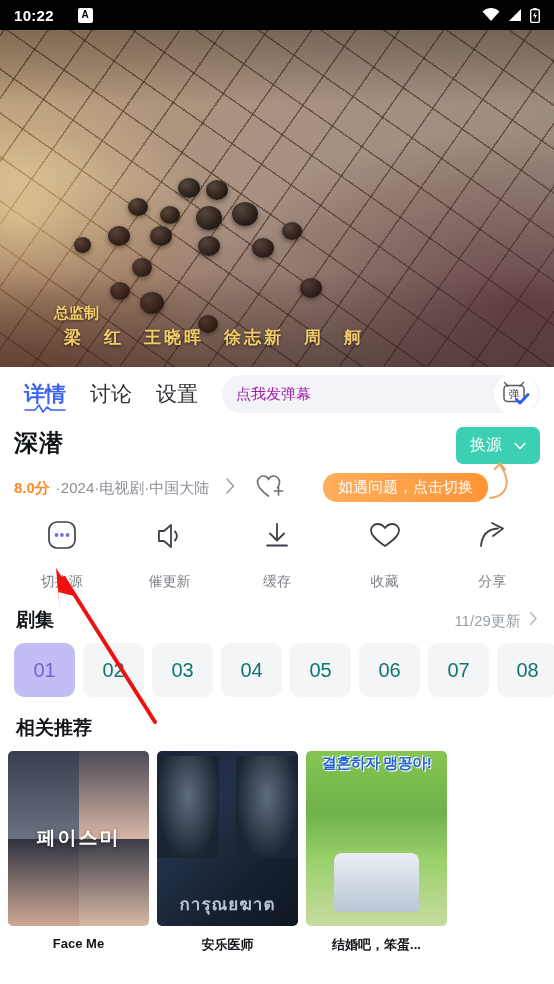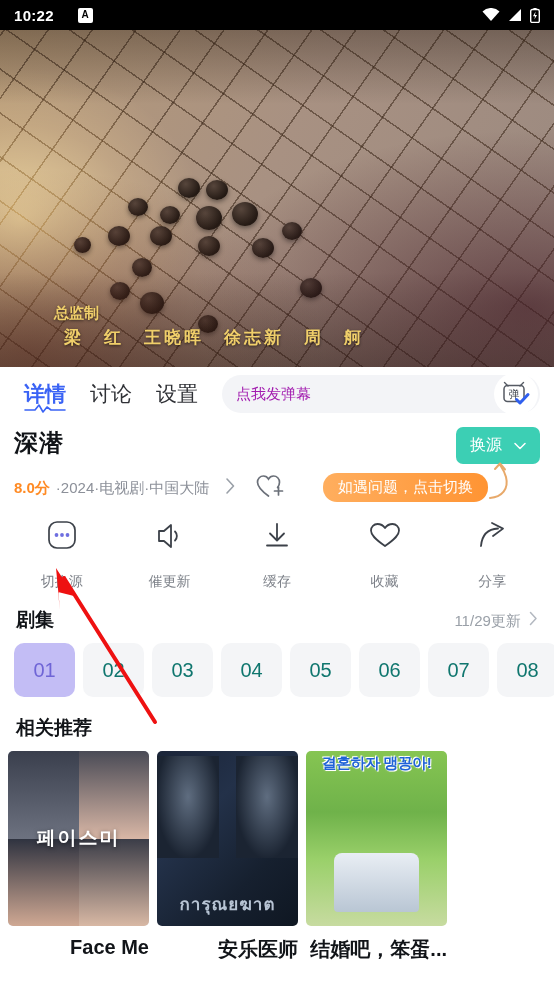--- a/index.html
+++ b/index.html
@@ -123,22 +123,22 @@
     display:flex; align-items:center; justify-content:center;
     font-size:20px; color:#0f766e; flex:0 0 auto;
   }
   .ep.active{ background:#c3bdf5; color:#6f65d6; }
 
   
   .rec-title{ font-size:19px; font-weight:700; color:#111418; padding:18px 16px 0; }
   .rec-row{ display:flex; gap:8px; padding:10px 8px 0; }
   .rec-card{ flex:0 0 141px; }
   .poster{ width:141px; height:175px; border-radius:5px; overflow:hidden; position:relative; }
-  .rec-name{ font-size:20px; font-weight:700; color:#111418; margin-top:10px;
-    text-align:right; white-space:nowrap; overflow:hidden; text-overflow:ellipsis; }
+  .rec-name{ font-size:13px; font-weight:700; color:#111418; margin-top:10px;
+    text-align:center; white-space:nowrap; overflow:hidden; text-overflow:ellipsis; }
 
   
   .p1{ background:linear-gradient(160deg,#dfe8f2,#cfd9e8 45%,#e6eef6); }
   .p1 .q{ position:absolute;width:50%;height:50%; }
   .p1 .q1{left:0;top:0;background:linear-gradient(180deg,#3a3f4d,#6d7280);}
   .p1 .q2{right:0;top:0;background:linear-gradient(180deg,#4a4b56,#d9b7a6);}
   .p1 .q3{left:0;bottom:0;background:linear-gradient(180deg,#2f3340,#cfa893);}
   .p1 .q4{right:0;bottom:0;background:linear-gradient(180deg,#3b3d48,#d8b8a4);}
   .p1 .kr{ position:absolute;left:0;right:0;top:42%;text-align:center;color:#fff;
     font-size:19px;font-weight:700;letter-spacing:2px;z-index:3;

